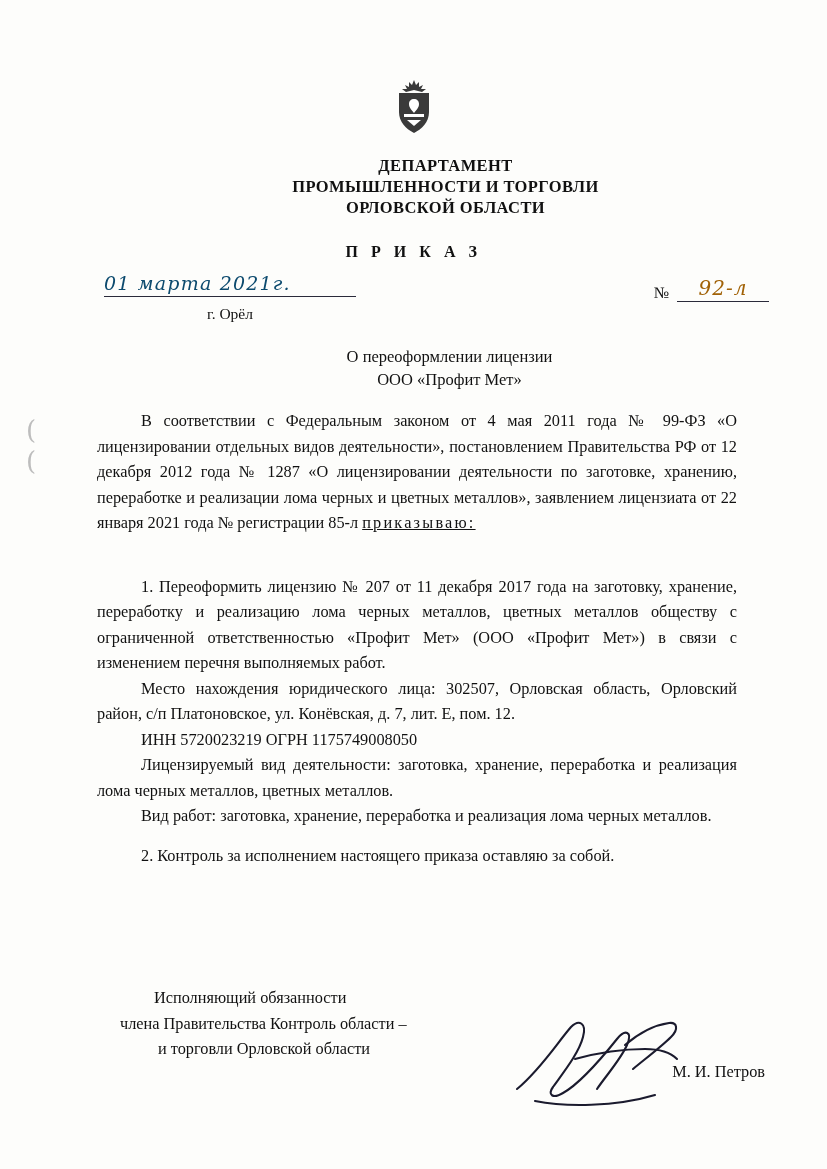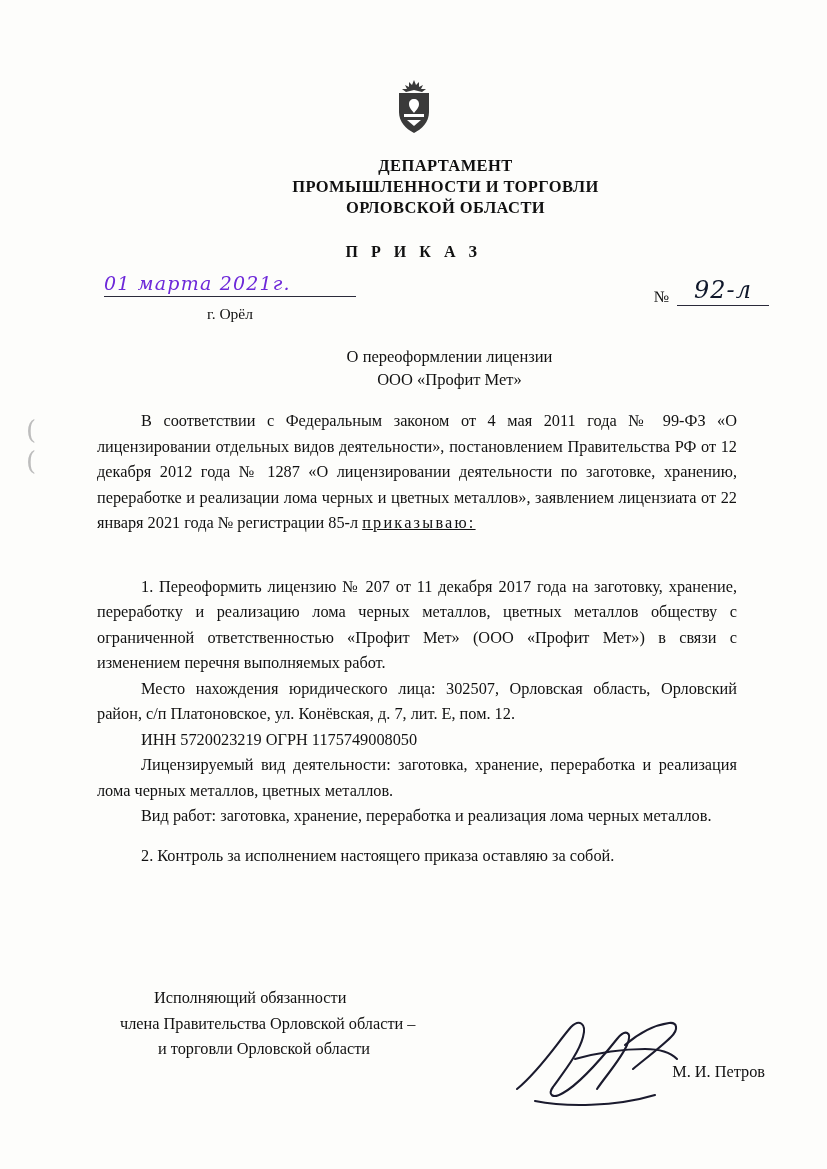--- a/index.html
+++ b/index.html
@@ -63,21 +63,21 @@
   .date-line {
     position: absolute;
     top: 272px;
     left: 104px;
     width: 260px;
   }
   .hand {
     font-family: "DejaVu Serif", serif;
     font-style: italic;
     font-size: 19px;
-    color: #6d28d9;
+    color: #0c4a6e;
     letter-spacing: 1.2px;
     white-space: nowrap;
   }
   .date-rule {
     border-bottom: 1.3px solid #2a2a3a;
     width: 252px;
     margin-top: 2px;
   }
   .city {
     position: absolute;
@@ -94,23 +94,23 @@
     display: flex;
     align-items: flex-end;
     gap: 8px;
   }
   .num-label {
     font-size: 16px;
   }
   .num-value {
     font-family: "DejaVu Serif", serif;
     font-style: italic;
-    font-size: 24px;
+    font-size: 20px;
     letter-spacing: 1px;
-    color: #0f172a;
+    color: #a16207;
     padding: 0 4px 1px 4px;
     border-bottom: 1.3px solid #2a2a3a;
     min-width: 84px;
     text-align: center;
   }
 
   
   .subject {
     position: absolute;
     top: 345px;
@@ -232,21 +232,21 @@
     <p class="ind">Место нахождения юридического лица: 302507,  Орловская область, Орловский район, с/п Платоновское, ул. Конёвская, д. 7, лит. Е, пом. 12.</p>
     <p class="ind">ИНН 5720023219    ОГРН 1175749008050</p>
     <p class="ind">Лицензируемый вид деятельности: заготовка, хранение, переработка и реализация лома черных металлов, цветных металлов.</p>
     <p class="ind">Вид работ: заготовка, хранение, переработка и реализация лома черных металлов.</p>
     <div style="height:14px"></div>
     <p class="ind">2. Контроль за исполнением настоящего приказа оставляю за собой.</p>
   </div>
 
   <div class="sign">
     <div class="l1">Исполняющий обязанности</div>
-    <div class="l2">члена Правительства  Орловской области –</div>
+    <div class="l2">члена Правительства  Контроль области –</div>
     <div class="l4">и торговли Орловской области</div>
   </div>
 
   <span class="signature-svg">
     <svg viewBox="0 0 200 96" width="200" height="96" aria-hidden="true">
       <g fill="none" stroke="#1b1b2e" stroke-width="2.1" stroke-linecap="round">
         <path d="M12 74 C36 54, 52 28, 66 12 C74 4, 82 8, 78 22 C74 38, 58 58, 48 72 C42 80, 48 84, 58 78 C76 68, 96 44, 112 24 C120 14, 128 16, 122 30 C116 44, 100 62, 92 74"></path>
         <path d="M70 44 C92 38, 116 34, 140 34 C156 34, 166 38, 172 44"></path>
         <path d="M120 30 C134 18, 150 10, 164 8 C172 7, 174 14, 166 22 C156 32, 140 44, 128 54"></path>
         <path d="M30 86 C60 92, 110 92, 150 80"></path>

